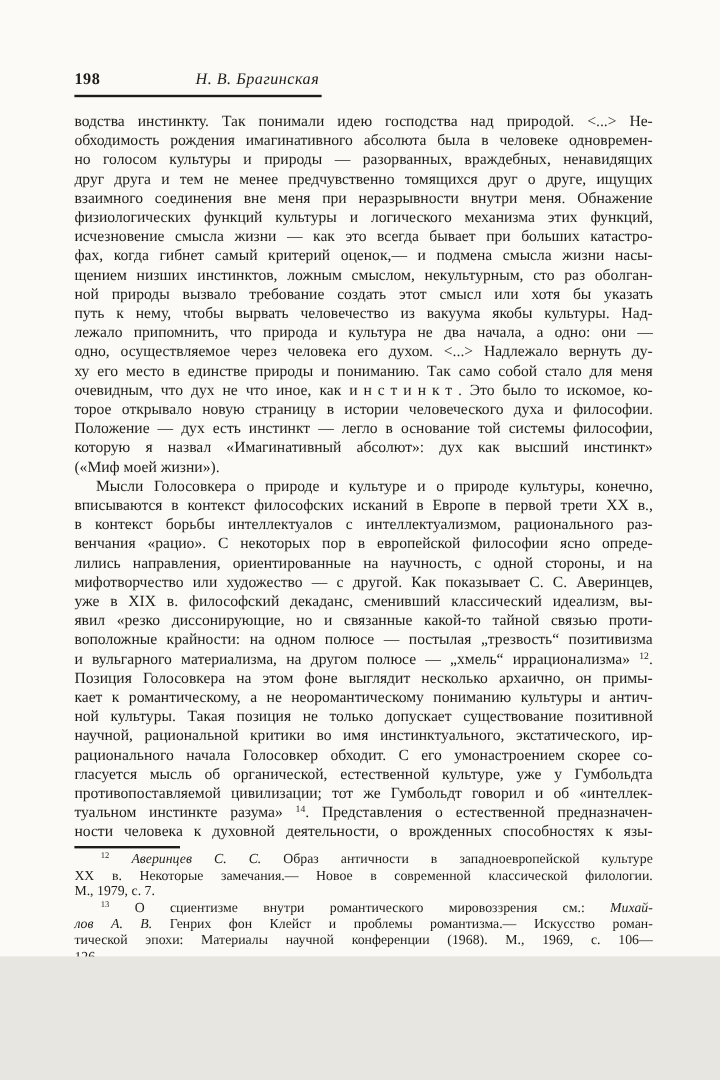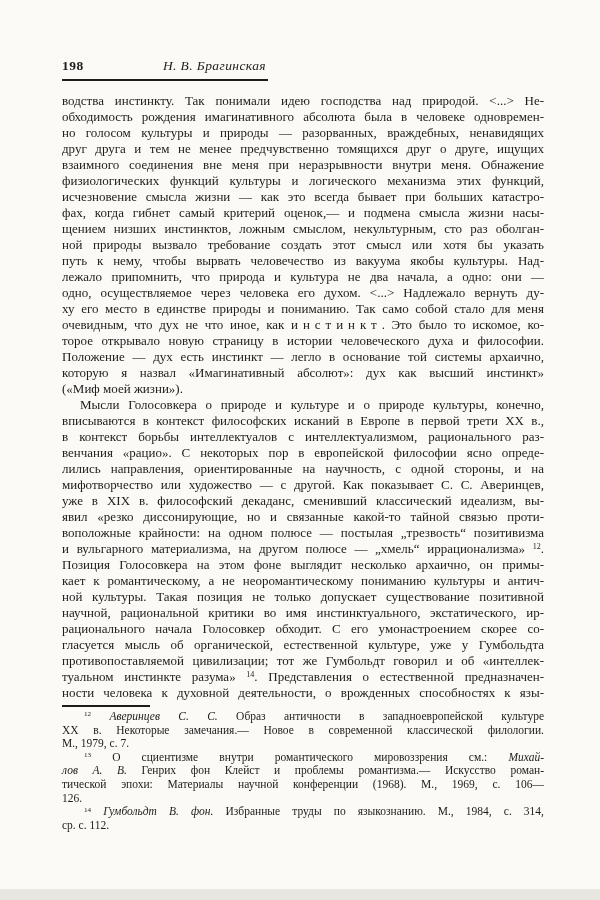--- a/index.html
+++ b/index.html
@@ -6,21 +6,21 @@
     --paper:#fbfaf7;
     --ink:#1e1c1a;
   }
   html,body{margin:0;padding:0;}
   body{
     background:#e8e6e1;
     font-family:"Liberation Serif","DejaVu Serif",serif;
   }
   .page{
     position:relative;
-    width:600px;height:889px;
+    width:600px;height:797px;
     margin:0 auto;
     background:var(--paper);
     color:var(--ink);
     box-sizing:border-box;
     padding:58px 56px 0 62px;
     overflow:hidden;
   }
   
   .header{
     width:206px;
@@ -105,21 +105,21 @@
         <div class="line"><span class="seg-n">исчезновение смысла жизни — как это всегда бывает при больших катастро-</span></div>
         <div class="line"><span class="seg-n">фах, когда гибнет самый критерий оценок,— и подмена смысла жизни насы-</span></div>
         <div class="line"><span class="seg-n">щением низших инстинктов, ложным смыслом, некультурным, сто раз оболган-</span></div>
         <div class="line"><span class="seg-n">ной природы вызвало требование создать этот смысл или хотя бы указать</span></div>
         <div class="line"><span class="seg-n">путь к нему, чтобы вырвать человечество из вакуума якобы культуры. Над-</span></div>
         <div class="line"><span class="seg-n">лежало припомнить, что природа и культура не два начала, а одно: они —</span></div>
         <div class="line"><span class="seg-n">одно, осуществляемое через человека его духом. &lt;...&gt; Надлежало вернуть ду-</span></div>
         <div class="line"><span class="seg-n">ху его место в единстве природы и пониманию. Так само собой стало для меня</span></div>
         <div class="line"><span class="seg-n">очевидным, что дух не что иное, как </span><span class="seg-sp">инстинкт</span><span class="seg-n">. Это было то искомое, ко-</span></div>
         <div class="line"><span class="seg-n">торое открывало новую страницу в истории человеческого духа и философии.</span></div>
-        <div class="line"><span class="seg-n">Положение — дух есть инстинкт — легло в основание той системы архаично,</span></div>
+        <div class="line"><span class="seg-n">Положение — дух есть инстинкт — легло в основание той системы философии,</span></div>
         <div class="line"><span class="seg-n">которую я назвал «Имагинативный абсолют»: дух как высший инстинкт»</span></div>
         <div class="line  lastline"><span class="seg-n">(«Миф моей жизни»).</span></div>
       </div>
       <div class="para">
         <div class="line  indent"><span class="seg-n">Мысли Голосовкера о природе и культуре и о природе культуры, конечно,</span></div>
         <div class="line"><span class="seg-n">вписываются в контекст философских исканий в Европе в первой трети XX в.,</span></div>
         <div class="line"><span class="seg-n">в контекст борьбы интеллектуалов с интеллектуализмом, рационального раз-</span></div>
         <div class="line"><span class="seg-n">венчания «рацио». С некоторых пор в европейской философии ясно опреде-</span></div>
         <div class="line"><span class="seg-n">лились направления, ориентированные на научность, с одной стороны, и на</span></div>
         <div class="line"><span class="seg-n">мифотворчество или художество — с другой. Как показывает С. С. Аверинцев,</span></div>

